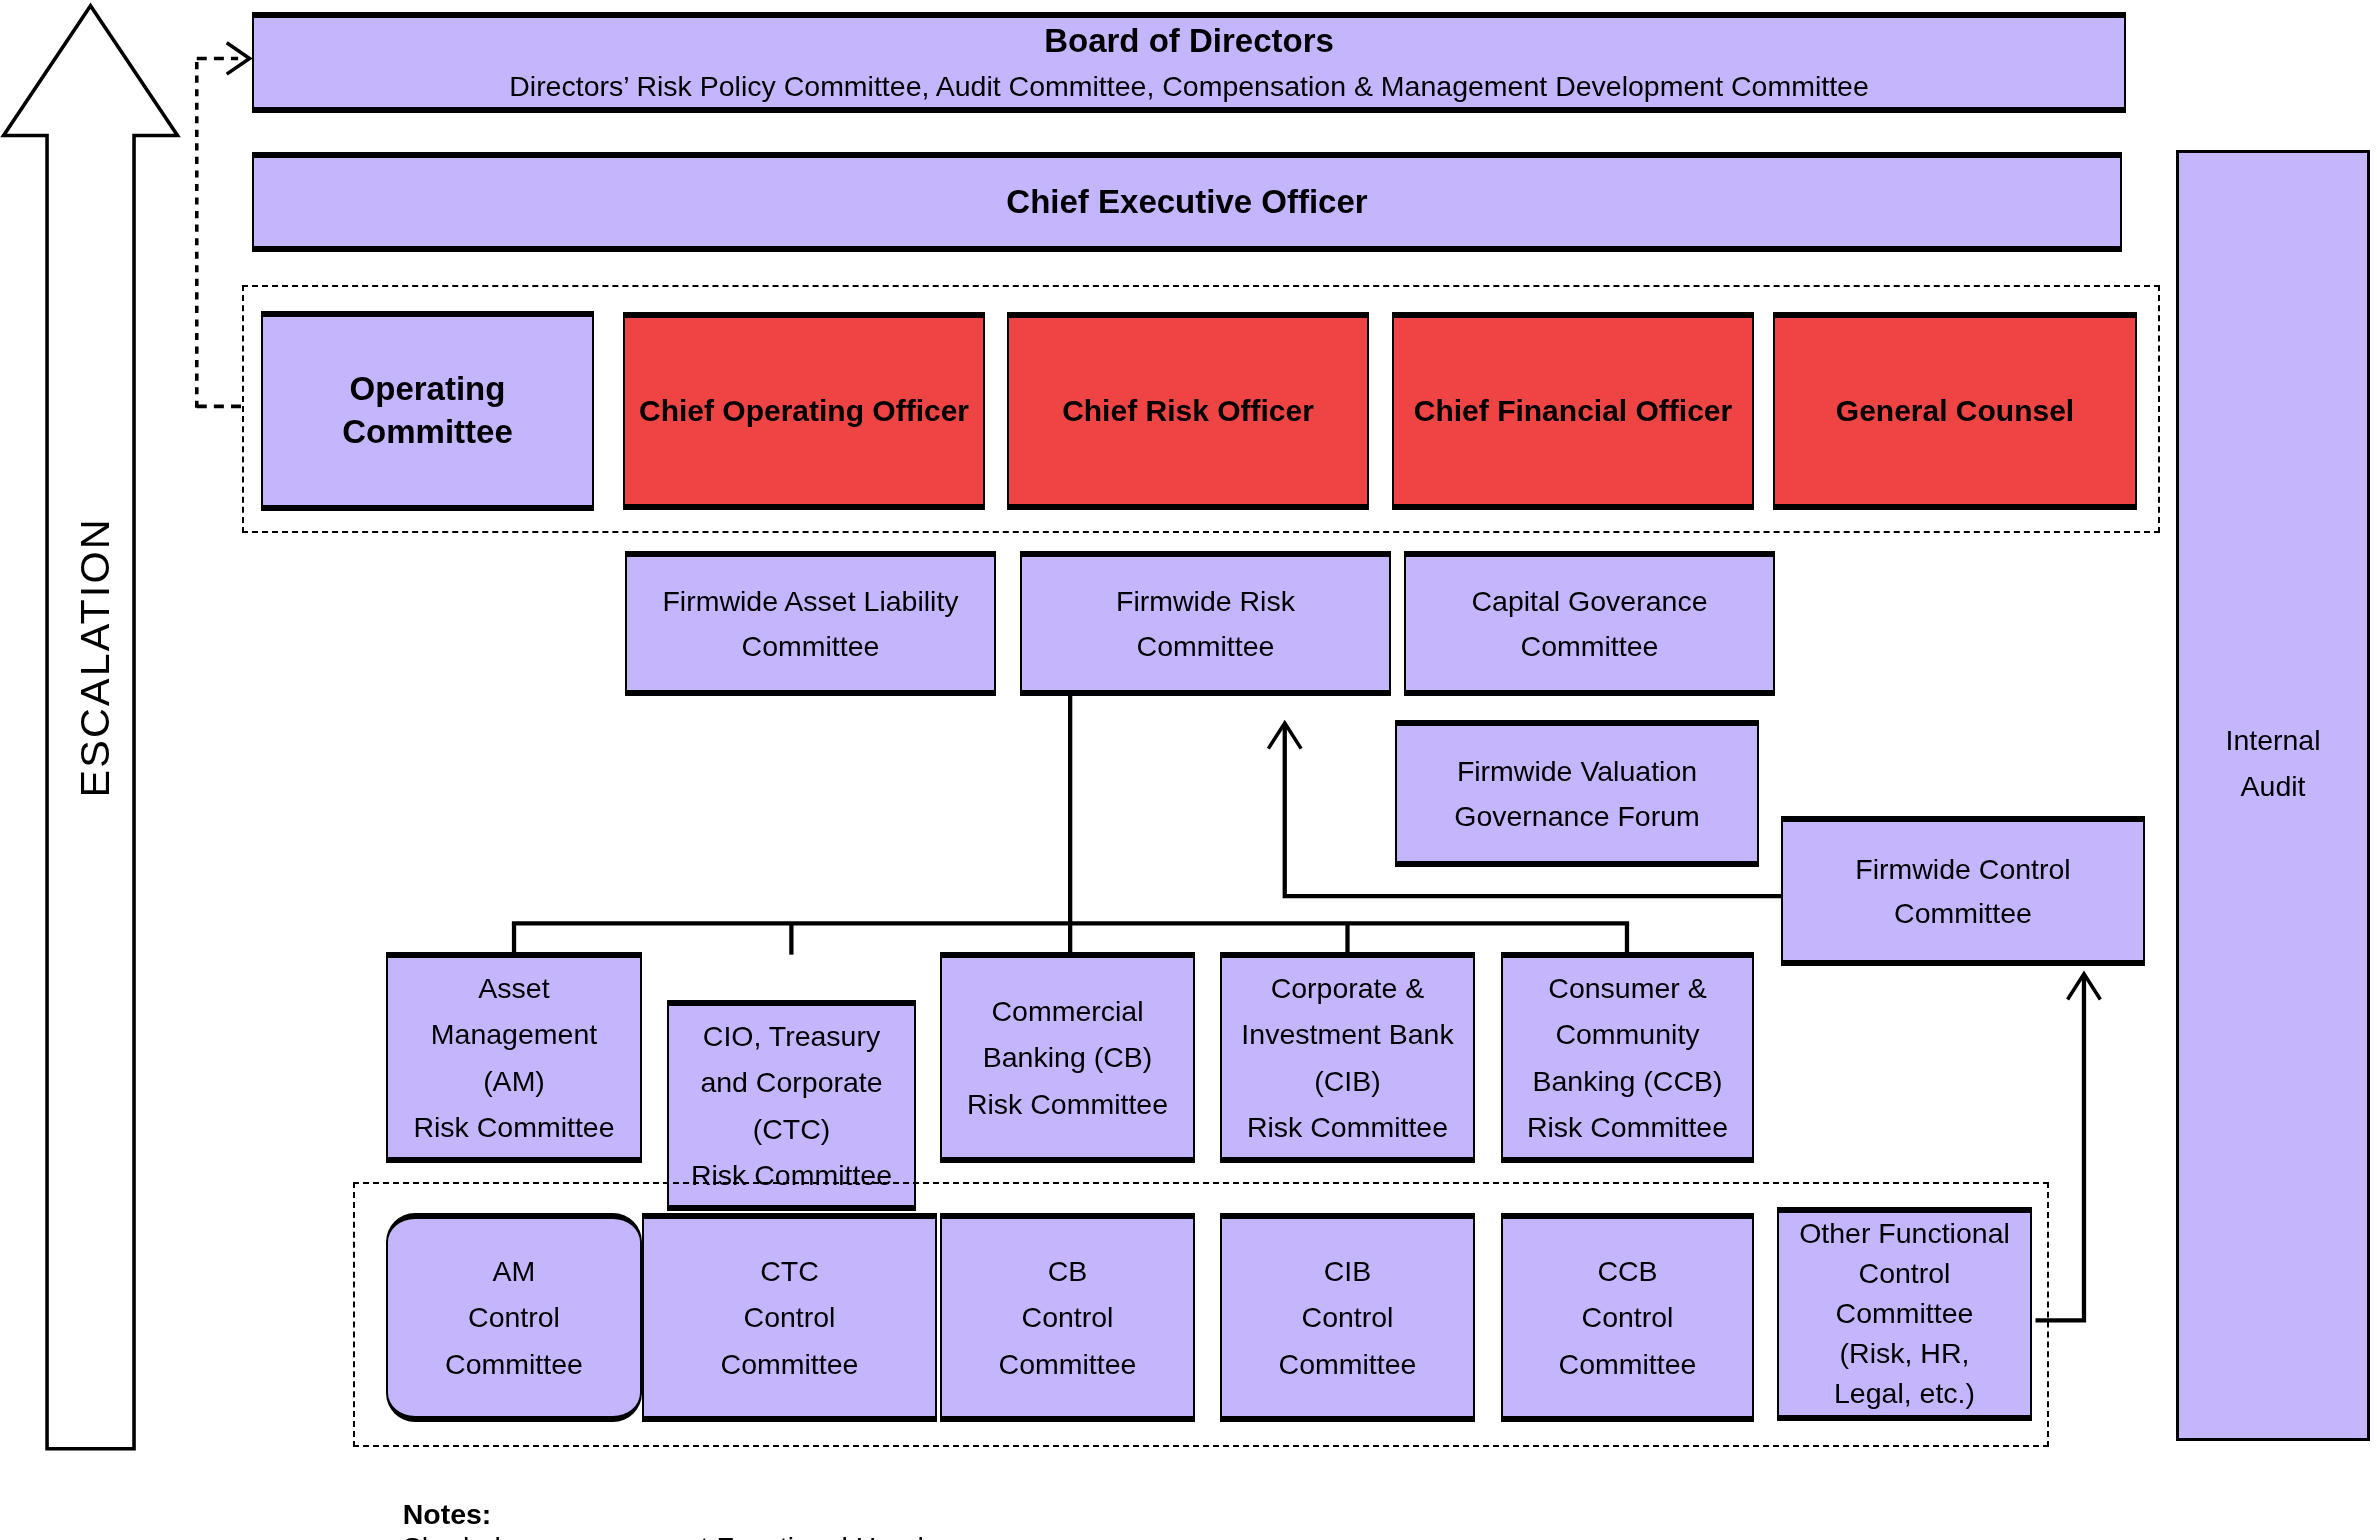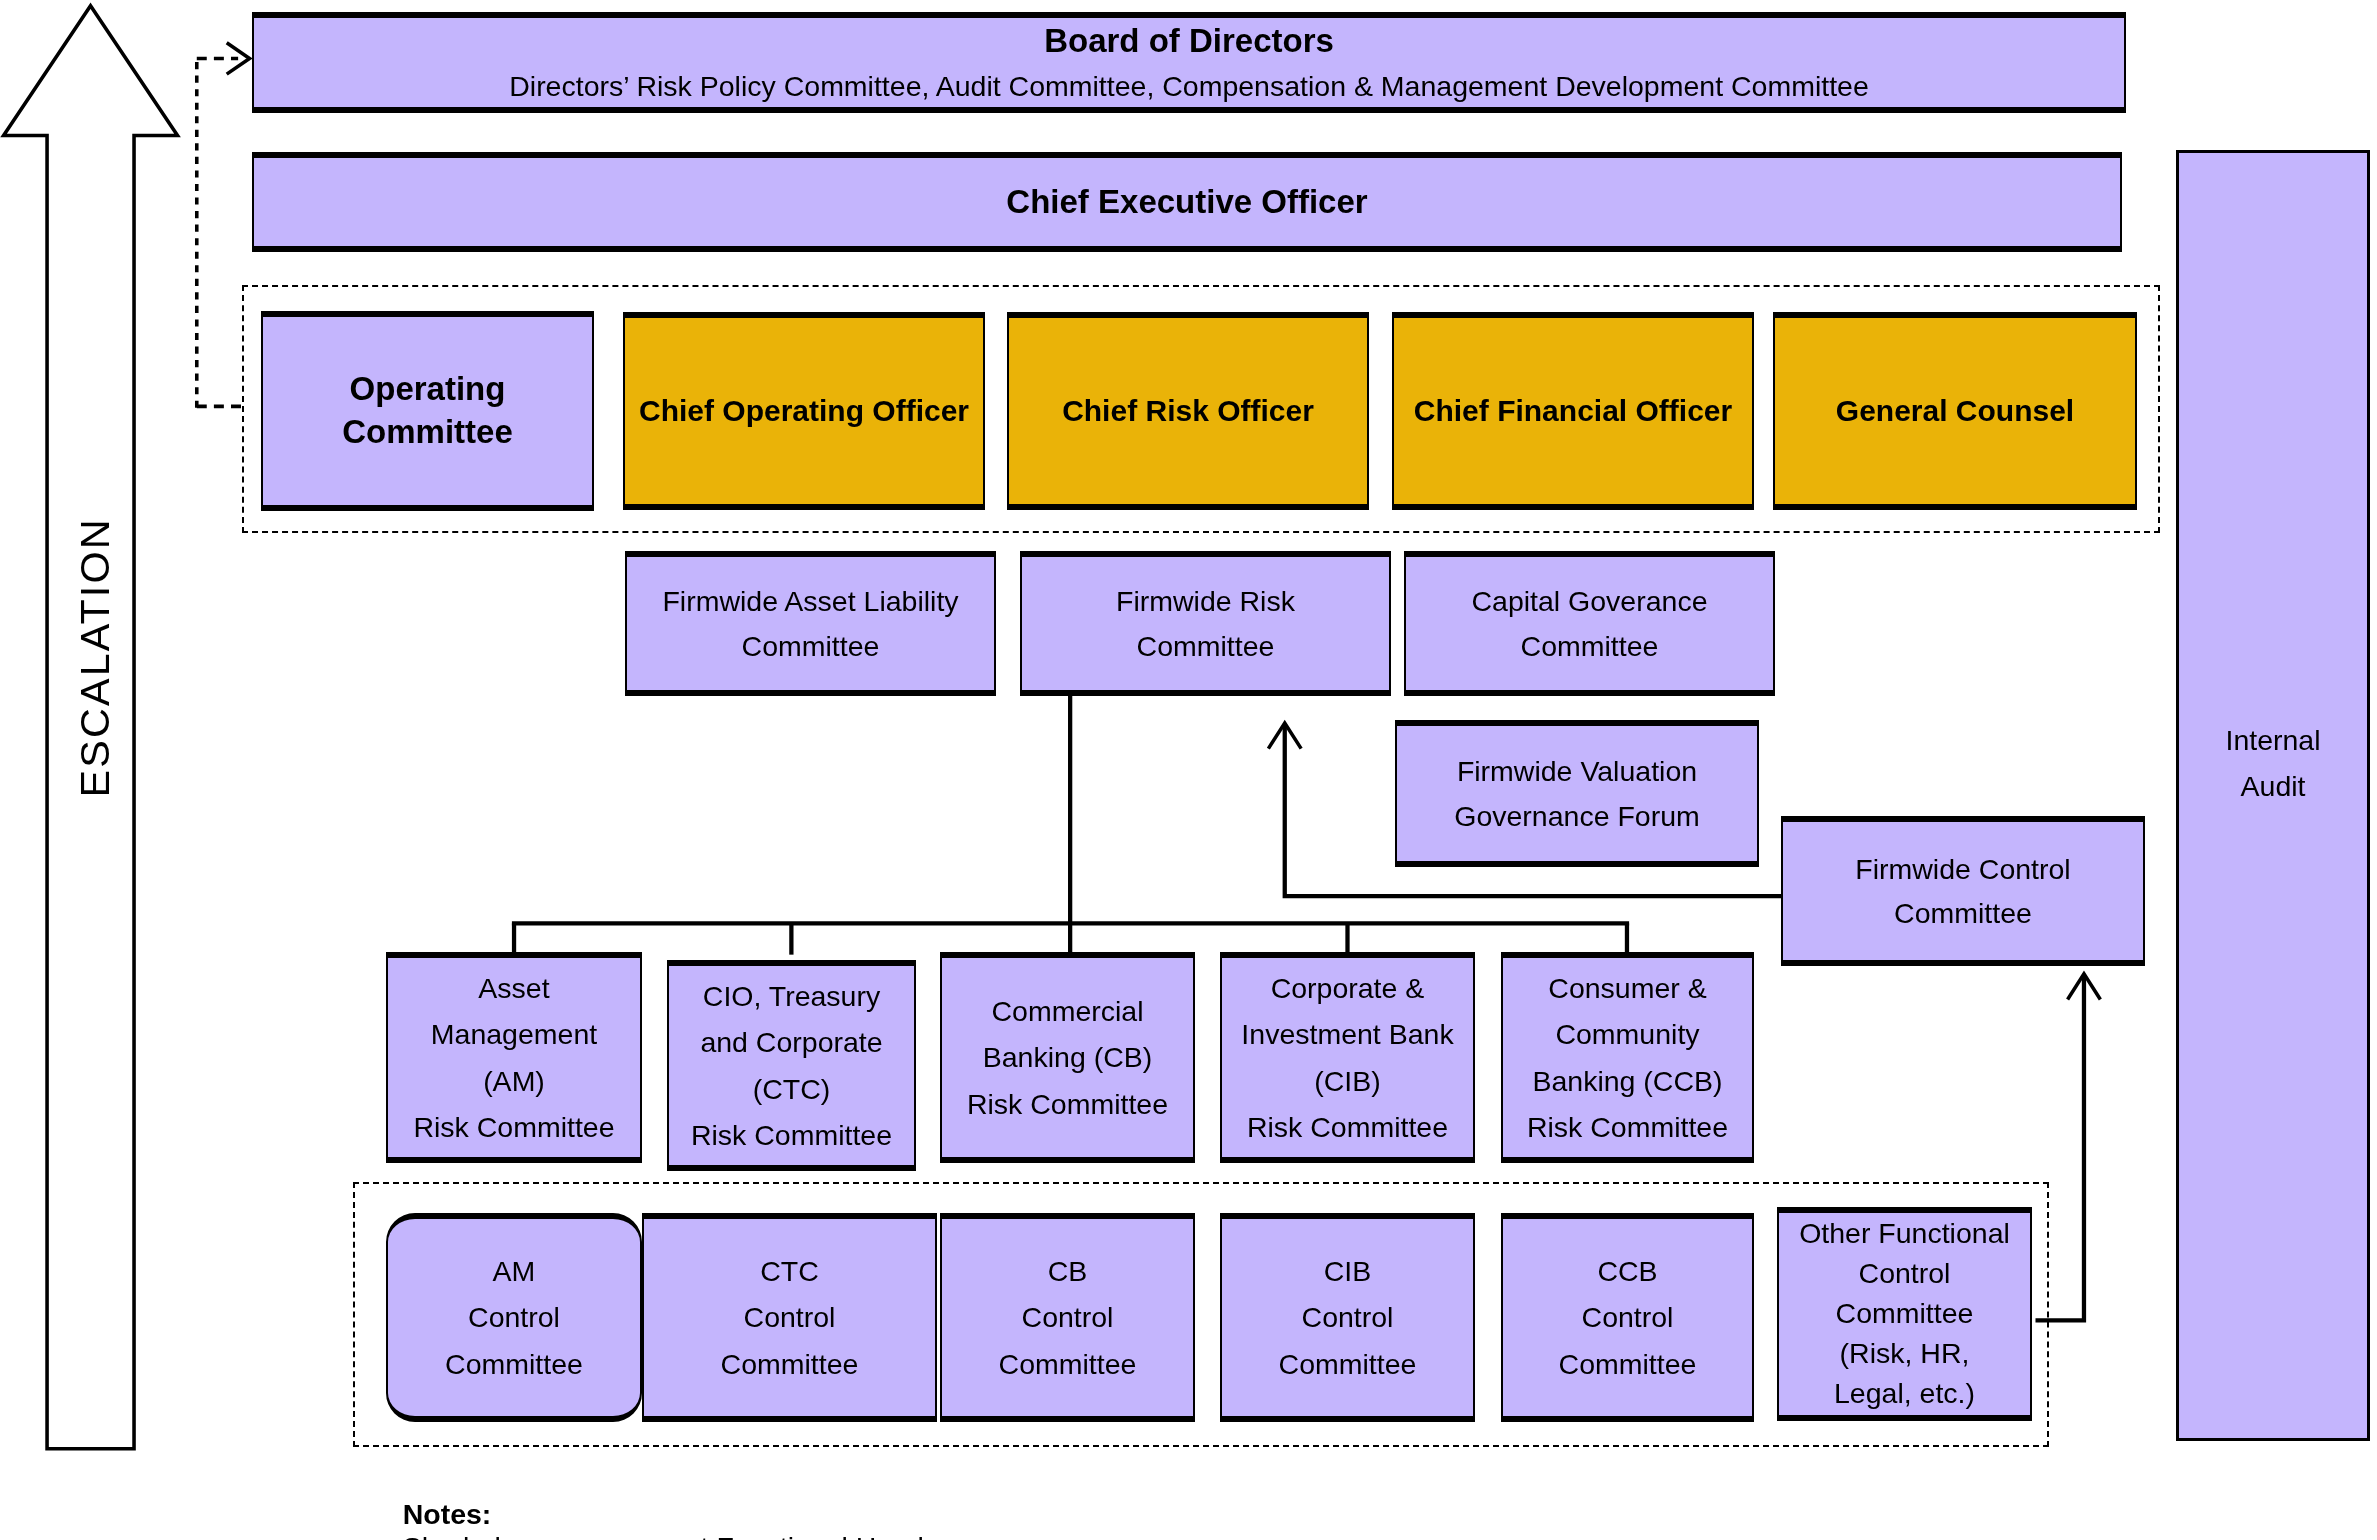--- a/index.html
+++ b/index.html
@@ -6,21 +6,21 @@
   #canvas{
     position:relative;width:2377px;height:1540px;background:#ffffff;overflow:hidden;
     font-family:"Liberation Sans","DejaVu Sans",sans-serif;color:#000;
   }
   .box{
     position:absolute;box-sizing:border-box;background:#c4b5fd;
     border:2.9px solid #000;border-top-width:6.4px;border-bottom-width:6.4px;
     display:flex;flex-direction:column;align-items:center;justify-content:center;
     text-align:center;font-size:28.5px;line-height:1.6;white-space:pre-line;
   }
-  .shaded{background:#eab308;}
+  .shaded{background:#ef4444;}
   .bold{font-weight:bold;}
   .title-lg{font-size:33px;font-weight:bold;line-height:1.3;}
   .officer{font-size:30px;font-weight:bold;}
   .dashed-container{position:absolute;box-sizing:border-box;border:2.9px dashed #000;background:transparent;}
   .risk-box{line-height:1.62;}
   .ctrl-box{line-height:1.62;}
   .ofcc-box{line-height:1.4;}
   .board-sub{font-size:28.5px;font-weight:normal;margin-top:4.3px;line-height:1.3;}
   .notes-line{position:absolute;font-size:28.5px;white-space:pre;}
   svg text{font-family:"Liberation Sans","DejaVu Sans",sans-serif;}
@@ -84,21 +84,21 @@
 
   <div class="box" style="left:1395px;top:720px;width:364px;height:147px;line-height:1.55;">Firmwide Valuation
 Governance Forum</div>
   <div class="box" style="left:1781px;top:816px;width:364px;height:150px;line-height:1.55;">Firmwide Control
 Committee</div>
 
   <div class="box risk-box" style="left:386px;top:952px;width:256px;height:211px;">Asset
 Management
 (AM)
 Risk Committee</div>
-  <div class="box risk-box" style="left:667px;top:960px;width:249px;height:211px;">CIO, Treasury
+  <div class="box risk-box" style="left:667px;top:1000px;width:249px;height:211px;">CIO, Treasury
 and Corporate
 (CTC)
 Risk Committee</div>
   <div class="box risk-box" style="left:940px;top:952px;width:255px;height:211px;">Commercial
 Banking (CB)
 Risk Committee</div>
   <div class="box risk-box" style="left:1220px;top:952px;width:255px;height:211px;">Corporate &amp;
 Investment Bank
 (CIB)
 Risk Committee</div>

